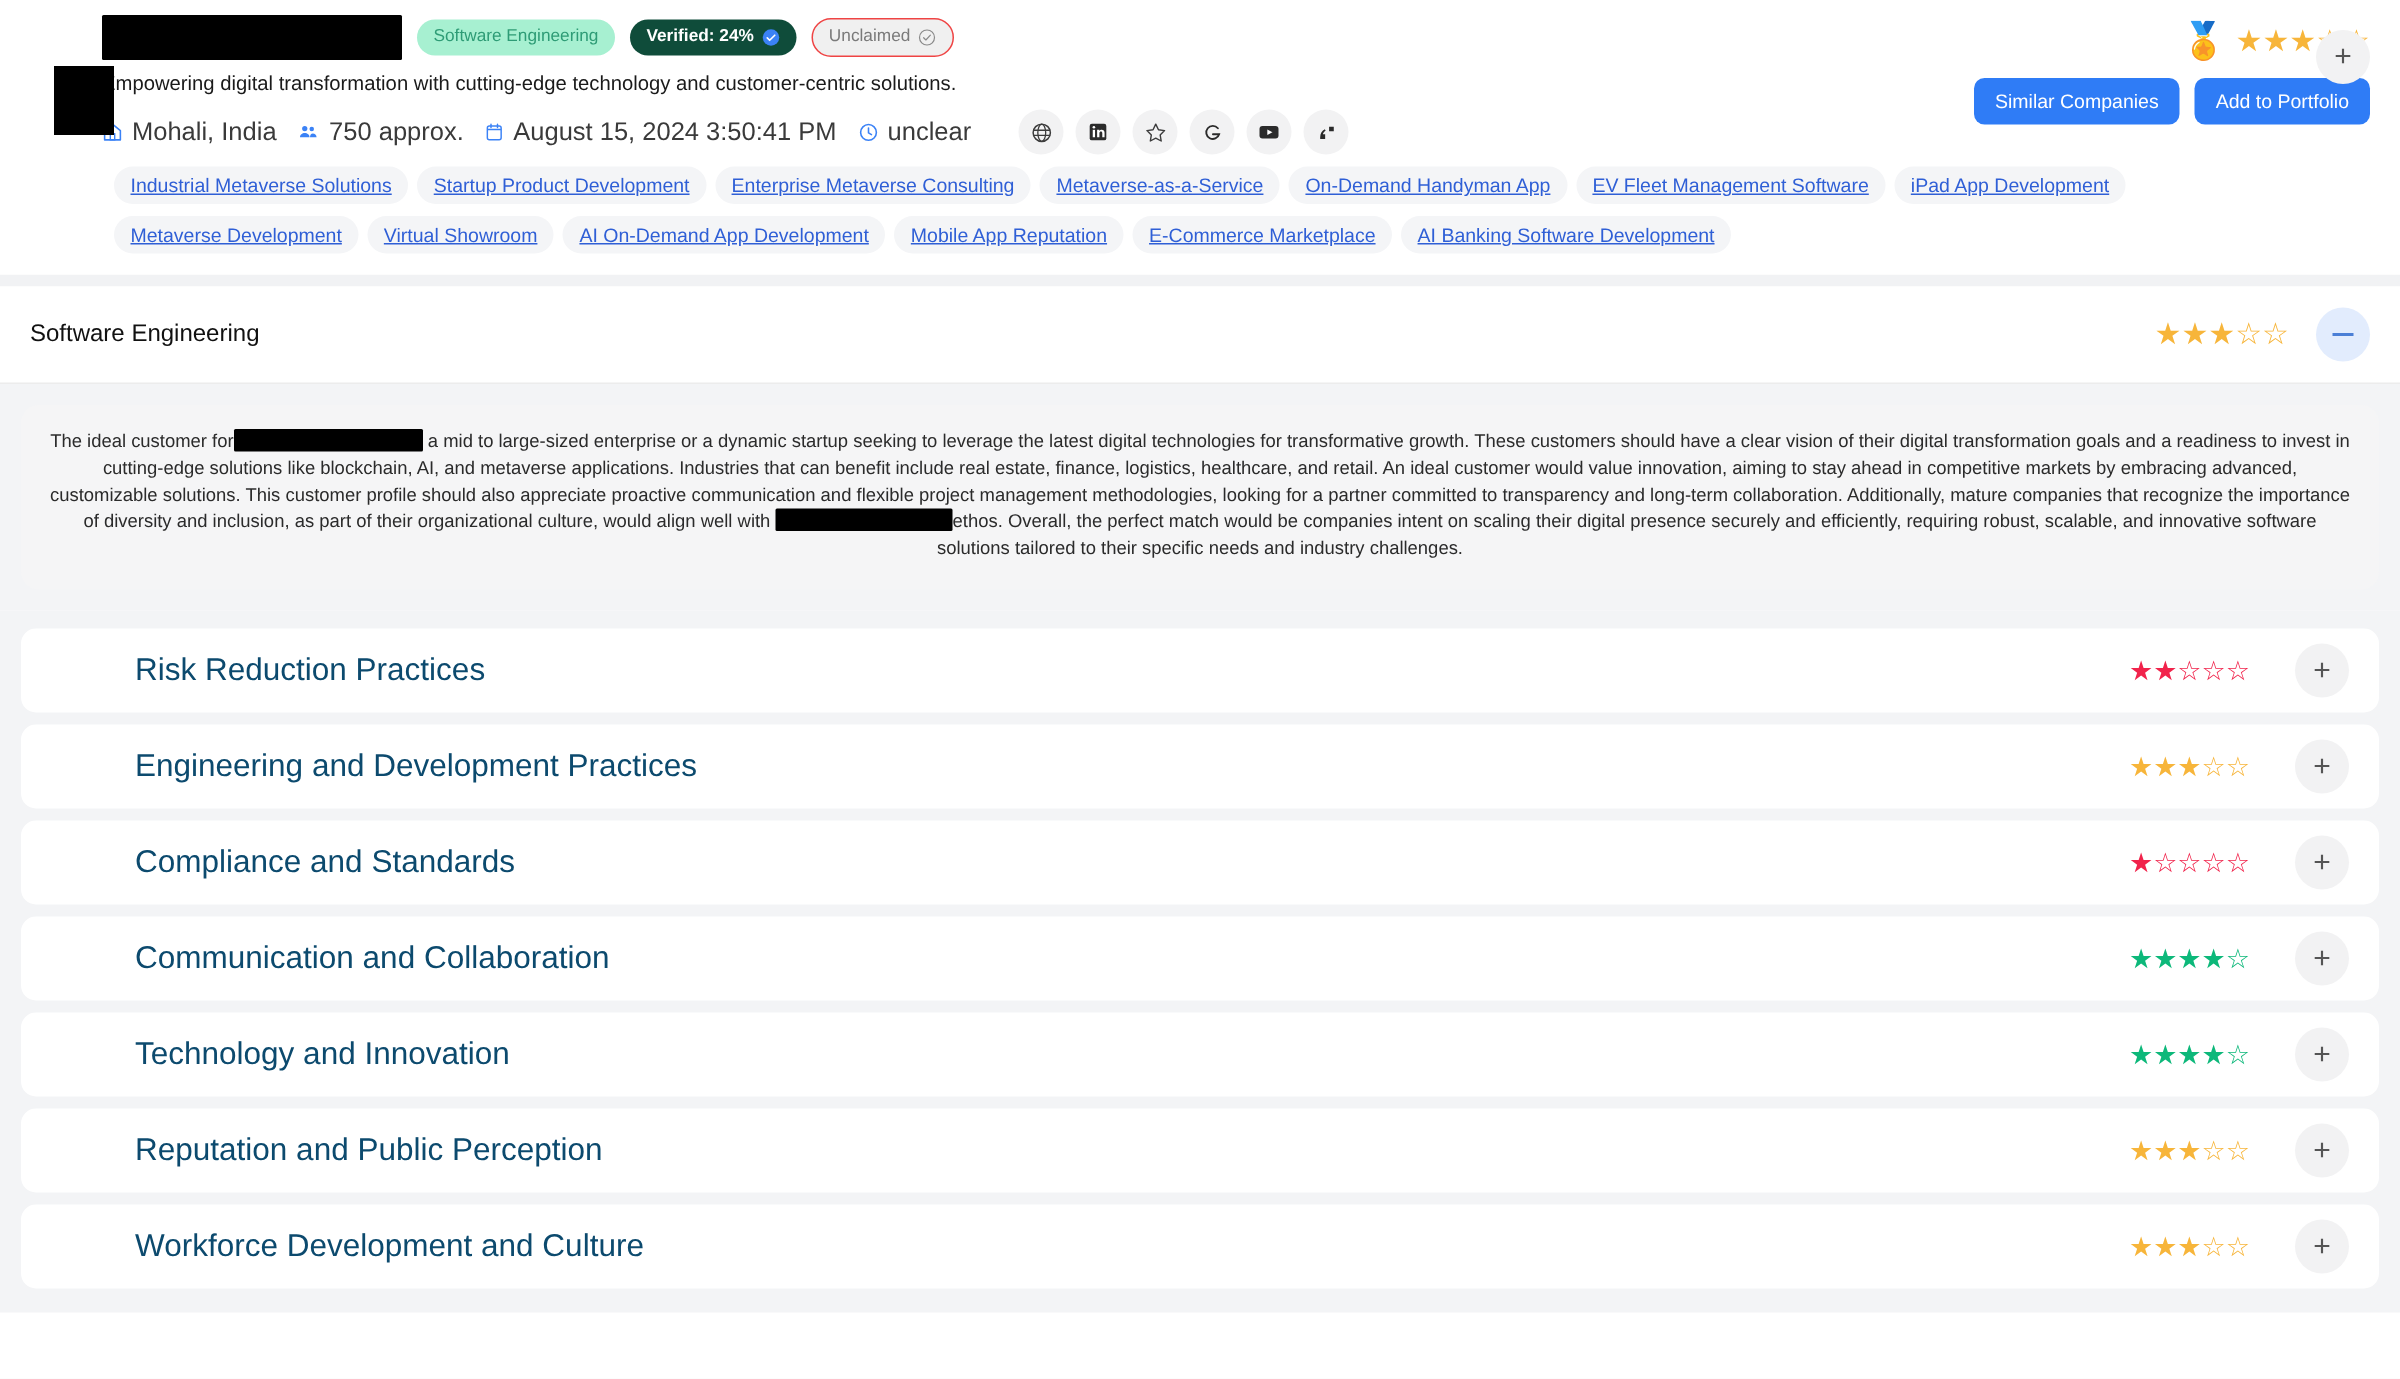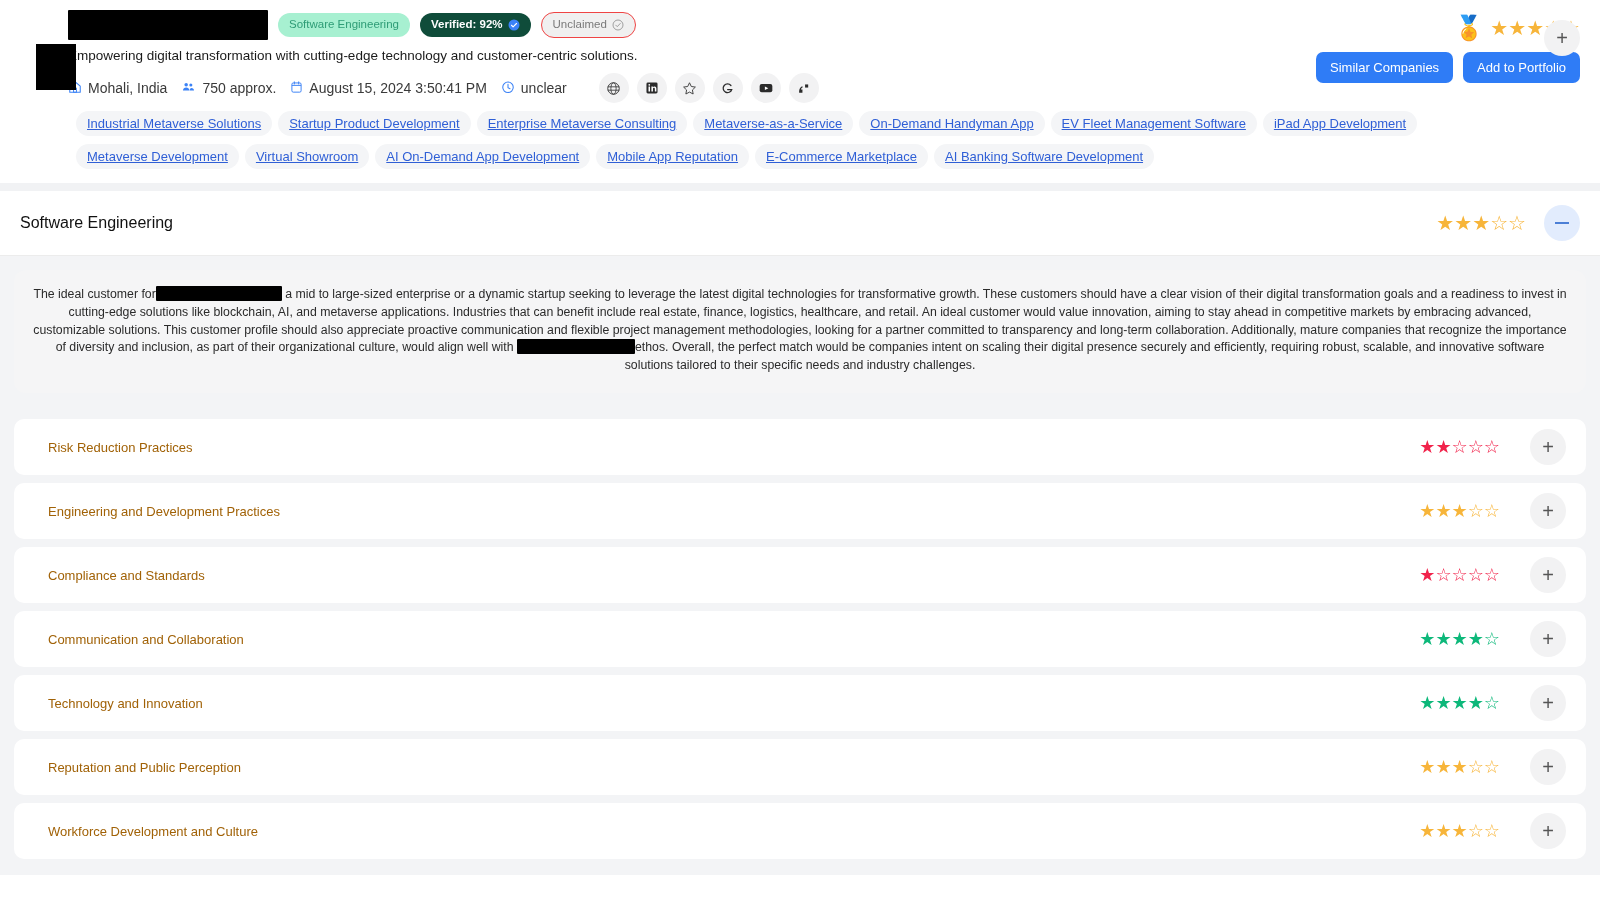--- a/index.html
+++ b/index.html
@@ -30,21 +30,21 @@
     white-space: nowrap;
   }
   .badge-industry { background:#a7f0d1; color:#2e9c76; font-weight:400; }
   .badge-verified { background:#0f4c3a; color:#ffffff; font-weight:700; }
   .badge-unclaimed { background:#f0f0f0; color:#7a7a7a; border:1px solid #ef4444; font-weight:400;}
   .badge svg { display:block; }
 
   .tagline { font-size: 13.5px; color:#1a1a1a; margin: 8px 0 0 0; }
 
   .meta-row { display:flex; align-items:center; gap: 14px; margin-top: 10px; height:30px; }
-  .meta-item { display:flex; gap:6px; font-size: 14px; color:#3a3a3a; white-space:nowrap; }
+  .meta-item { display:flex; align-items:center; gap:6px; font-size: 17px; color:#3a3a3a; white-space:nowrap; }
   .meta-item svg { display:block; }
   .icon-btn {
     width: 30px; height: 30px; border-radius:50%; background:#f2f2f3;
     display:flex; align-items:center; justify-content:center; color:#3c3c3c;
     cursor:pointer; flex:0 0 auto;
   }
   .icon-group { display:flex; align-items:center; gap: 8px; margin-left: 18px; }
 
   .hdr-right { flex:0 0 auto; display:flex; flex-direction:column; align-items:flex-end; gap: 12px; padding-top:6px;}
   .rating-row { display:flex; align-items:center; gap: 6px; }
@@ -96,41 +96,41 @@
   .redact-a { width: 126px; }
   .redact-b { width: 118px; }
 
   
   .criteria { padding: 12px 14px 16px 14px; background:#f3f4f6; display:flex; flex-direction:column; gap: 8px; }
   .crit-row {
     background:#fff; border-radius: 10px; height: 56px;
     display:flex; align-items:center; justify-content:space-between;
     padding: 0 20px 0 34px; cursor:pointer;
   }
-  .crit-label { font-size: 13px; color:#a16207; }
+  .crit-label { font-size: 21px; color:#0c4a6e;margin-left:42px; }
   .crit-right { display:flex; align-items:center; gap: 30px; }
   .crit-right .stars span { font-size: 18px; }
 </style>
 </head>
 <body>
 
 <div class="page">
 
   <div class="header">
     <div class="hdr-top">
       <div class="hdr-left">
         <div class="logo-box"></div>
 
         <div class="name-row">
           <div class="company-redact"></div>
           <div class="badge badge-industry">
             <span>Software Engineering</span>
           </div>
           <div class="badge badge-verified">
-            <span>Verified: 92%</span>
+            <span>Verified: 24%</span>
             <svg width="12" height="12" viewBox="0 0 24 24">
               <circle cx="12" cy="12" r="11" fill="#3b82f6"></circle>
               <path d="M7 12.5l3.2 3.2L17 9" fill="none" stroke="#fff" stroke-width="2.2" stroke-linecap="round" stroke-linejoin="round"></path>
             </svg>
           </div>
           <div class="badge badge-unclaimed">
             <span>Unclaimed</span>
             <svg width="12" height="12" viewBox="0 0 24 24">
               <circle cx="12" cy="12" r="10" fill="none" stroke="#8a8a8a" stroke-width="1.6"></circle>
               <path d="M7.5 12.3l3 3 6-6.4" fill="none" stroke="#8a8a8a" stroke-width="1.6" stroke-linecap="round" stroke-linejoin="round"></path>

